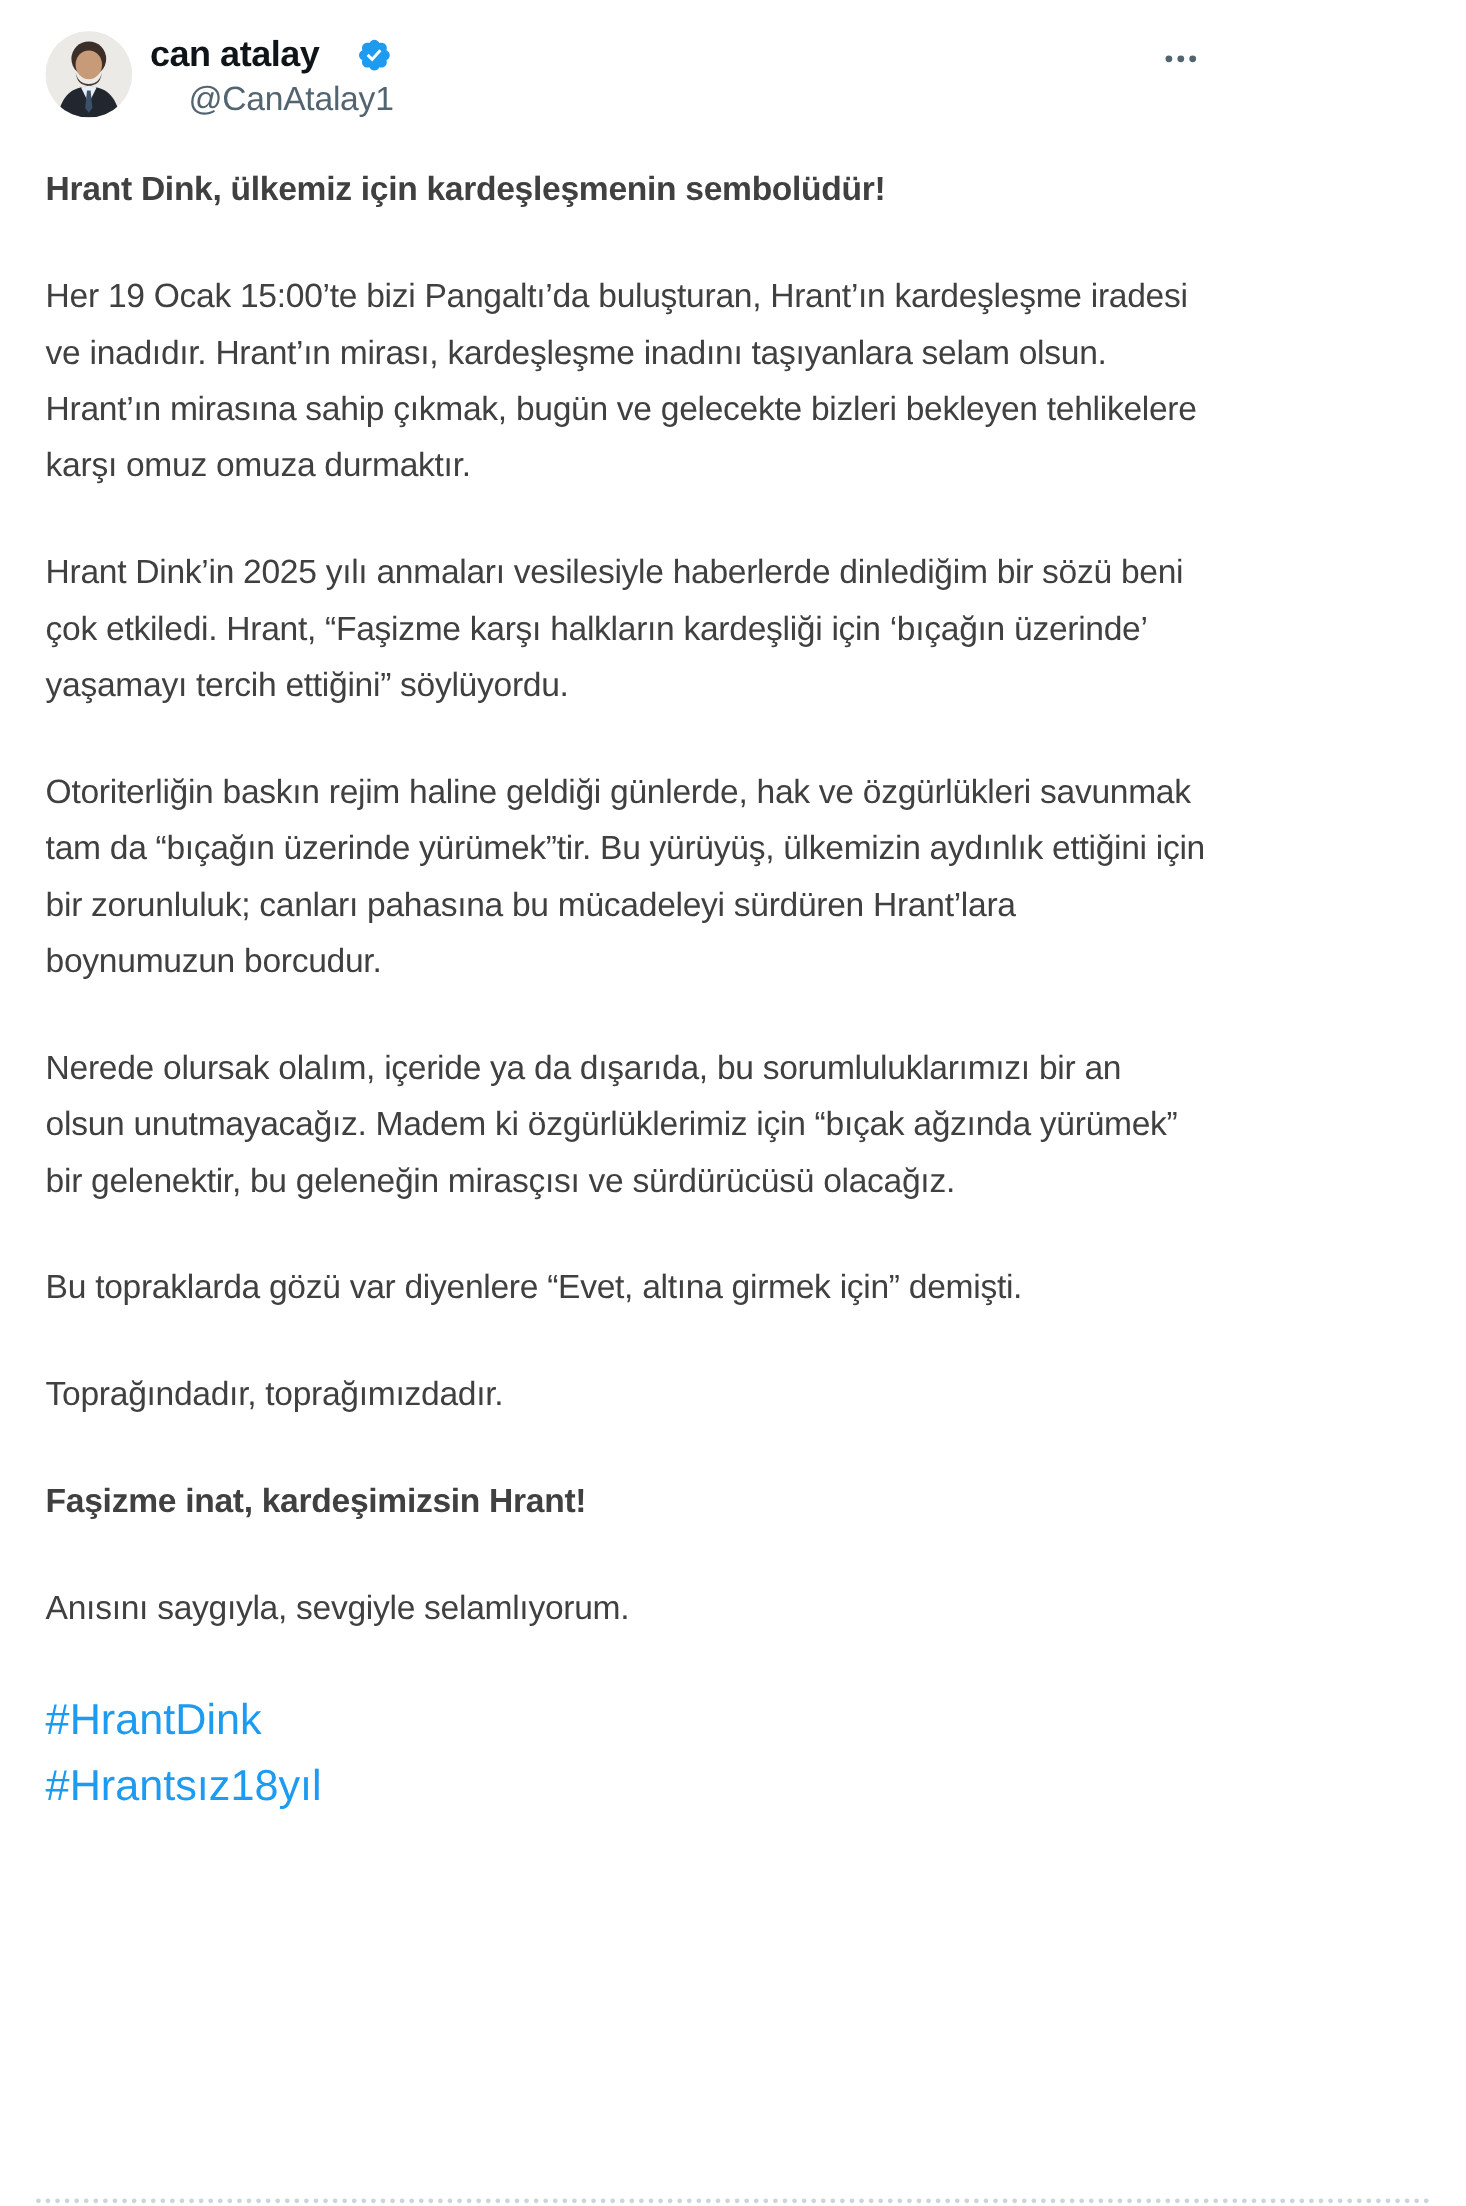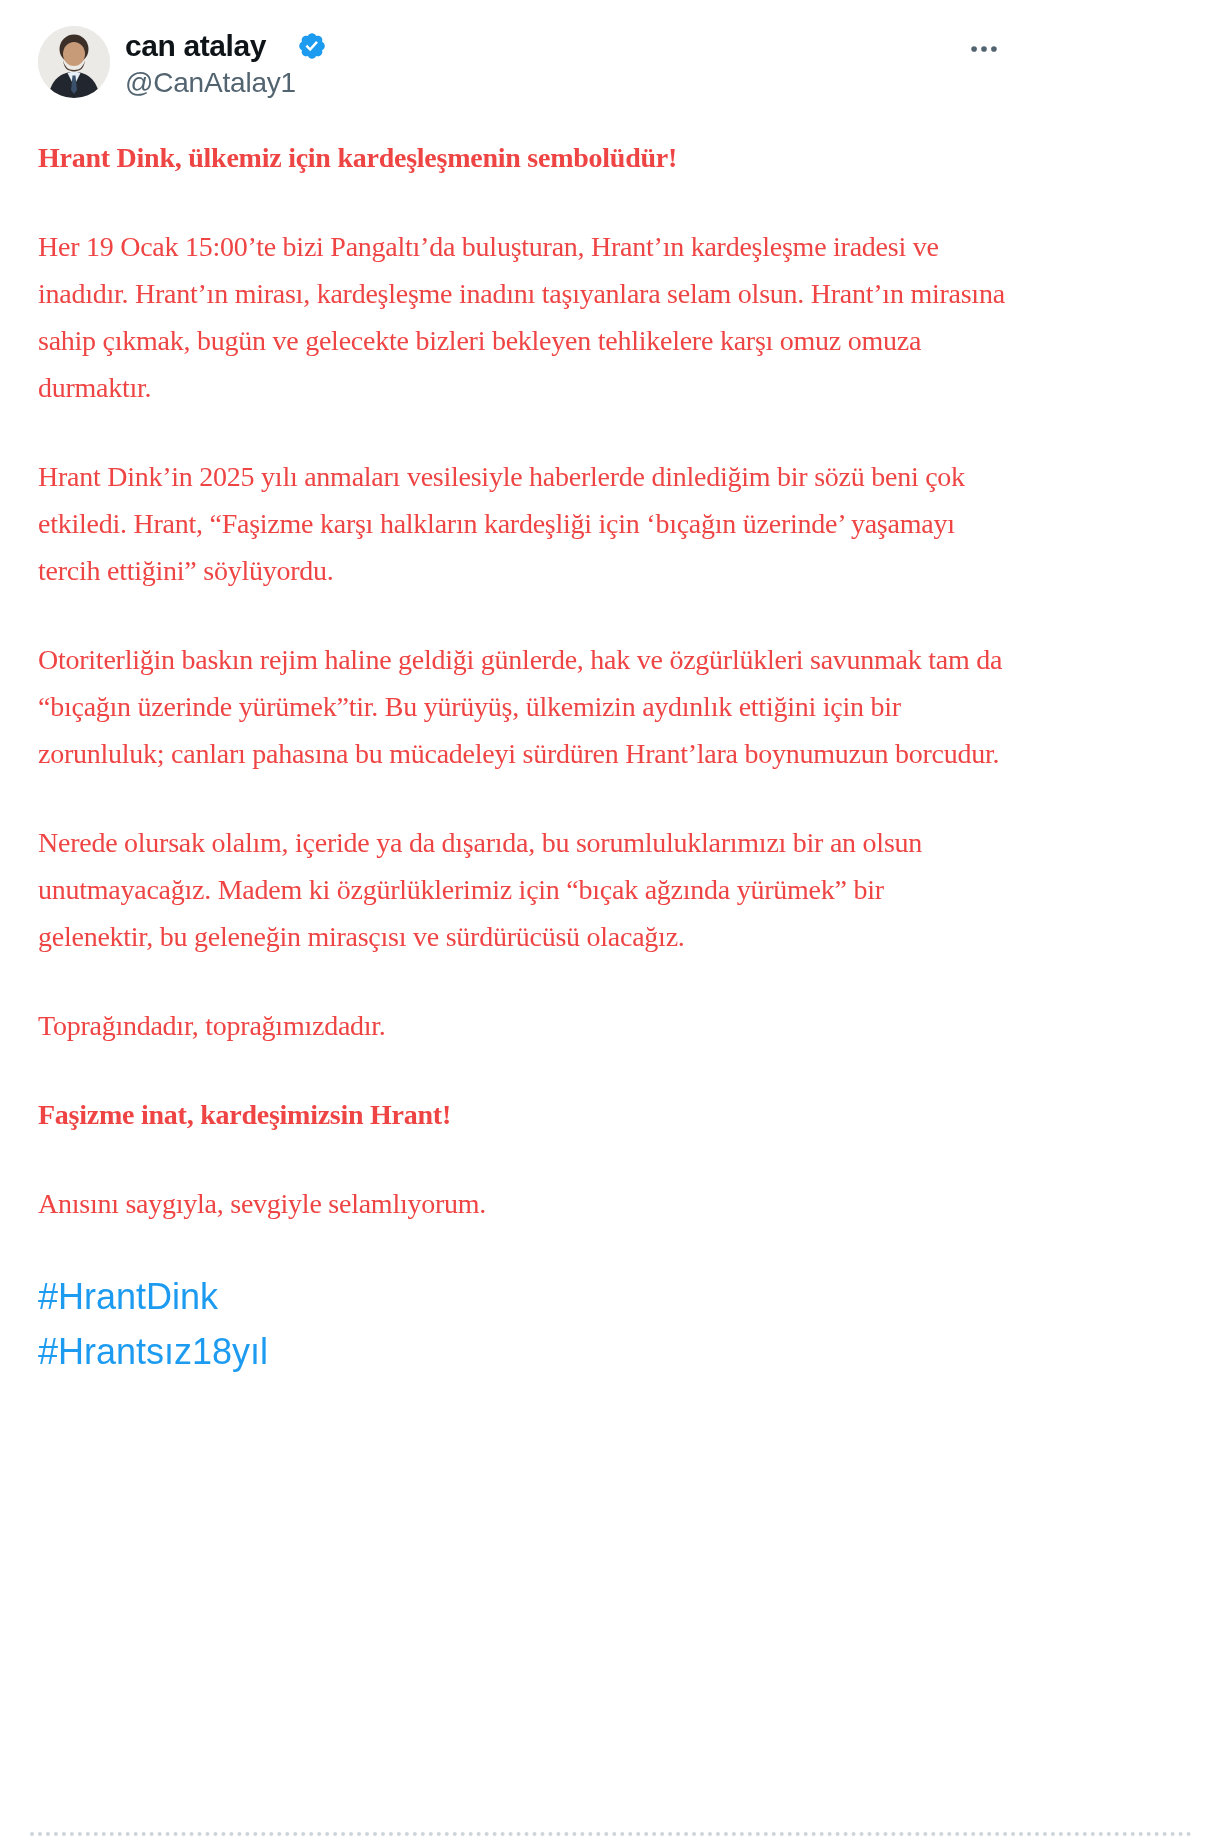--- a/index.html
+++ b/index.html
@@ -59,39 +59,39 @@
     height: 30px;
     display: inline-flex;
   }
   .verified svg { width: 30px; height: 30px; }
   .handle {
     font-size: 28px;
     line-height: 37px;
     color: #536471;
     letter-spacing: -0.2px;
     cursor: pointer;
+    margin-left: 32px;
   }
   .more-btn {
     margin-left: auto;
     margin-top: 2px;
     padding: 4px;
     color: #536471;
     cursor: pointer;
     border-radius: 50%;
   }
   .more-btn svg { width: 34px; height: 34px; display: block; }
   
   .tweet-body { margin-top: 33px; }
   .para {
     margin: 0 0 42px 0;
     font-size: 28px;
     line-height: 47px;
     letter-spacing: -0.25px;
-    color: #ef4444;
-    font-family: Liberation Serif, serif;
+    color: #404040;
   }
   .para.bold { font-weight: 700; }
   .signature { margin: 0 0 42px 0; }
   .sig-line {
     font-size: 28px;
     line-height: 48px;
     letter-spacing: -0.25px;
     color: #0f1419;
   }
   .hashtags { margin: 0; padding-bottom: 30px; }
@@ -155,20 +155,21 @@
         <p class="para bold">Hrant Dink, ülkemiz için kardeşleşmenin sembolüdür!</p>
 
         <p class="para">Her 19 Ocak 15:00’te bizi Pangaltı’da buluşturan, Hrant’ın kardeşleşme iradesi ve inadıdır. Hrant’ın mirası, kardeşleşme inadını taşıyanlara selam olsun. Hrant’ın mirasına sahip çıkmak, bugün ve gelecekte bizleri bekleyen tehlikelere karşı omuz omuza durmaktır.</p>
 
         <p class="para">Hrant Dink’in 2025 yılı anmaları vesilesiyle haberlerde dinlediğim bir sözü beni çok etkiledi. Hrant, “Faşizme karşı halkların kardeşliği için ‘bıçağın üzerinde’ yaşamayı tercih ettiğini” söylüyordu.</p>
 
         <p class="para">Otoriterliğin baskın rejim haline geldiği günlerde, hak ve özgürlükleri savunmak tam da “bıçağın üzerinde yürümek”tir. Bu yürüyüş, ülkemizin aydınlık ettiğini için bir zorunluluk; canları pahasına bu mücadeleyi sürdüren Hrant’lara boynumuzun borcudur.</p>
 
         <p class="para">Nerede olursak olalım, içeride ya da dışarıda, bu sorumluluklarımızı bir an olsun unutmayacağız. Madem ki özgürlüklerimiz için “bıçak ağzında yürümek” bir gelenektir, bu geleneğin mirasçısı ve sürdürücüsü olacağız.</p>
 
+        <p class="para">Bu topraklarda gözü var diyenlere “Evet, altına girmek için” demişti.</p>
 
         <p class="para">Toprağındadır, toprağımızdadır.</p>
 
         <p class="para bold">Faşizme inat, kardeşimizsin Hrant!</p>
 
         <p class="para">Anısını saygıyla, sevgiyle selamlıyorum.</p>
       </div>
 
 
     <div class="hashtags">

